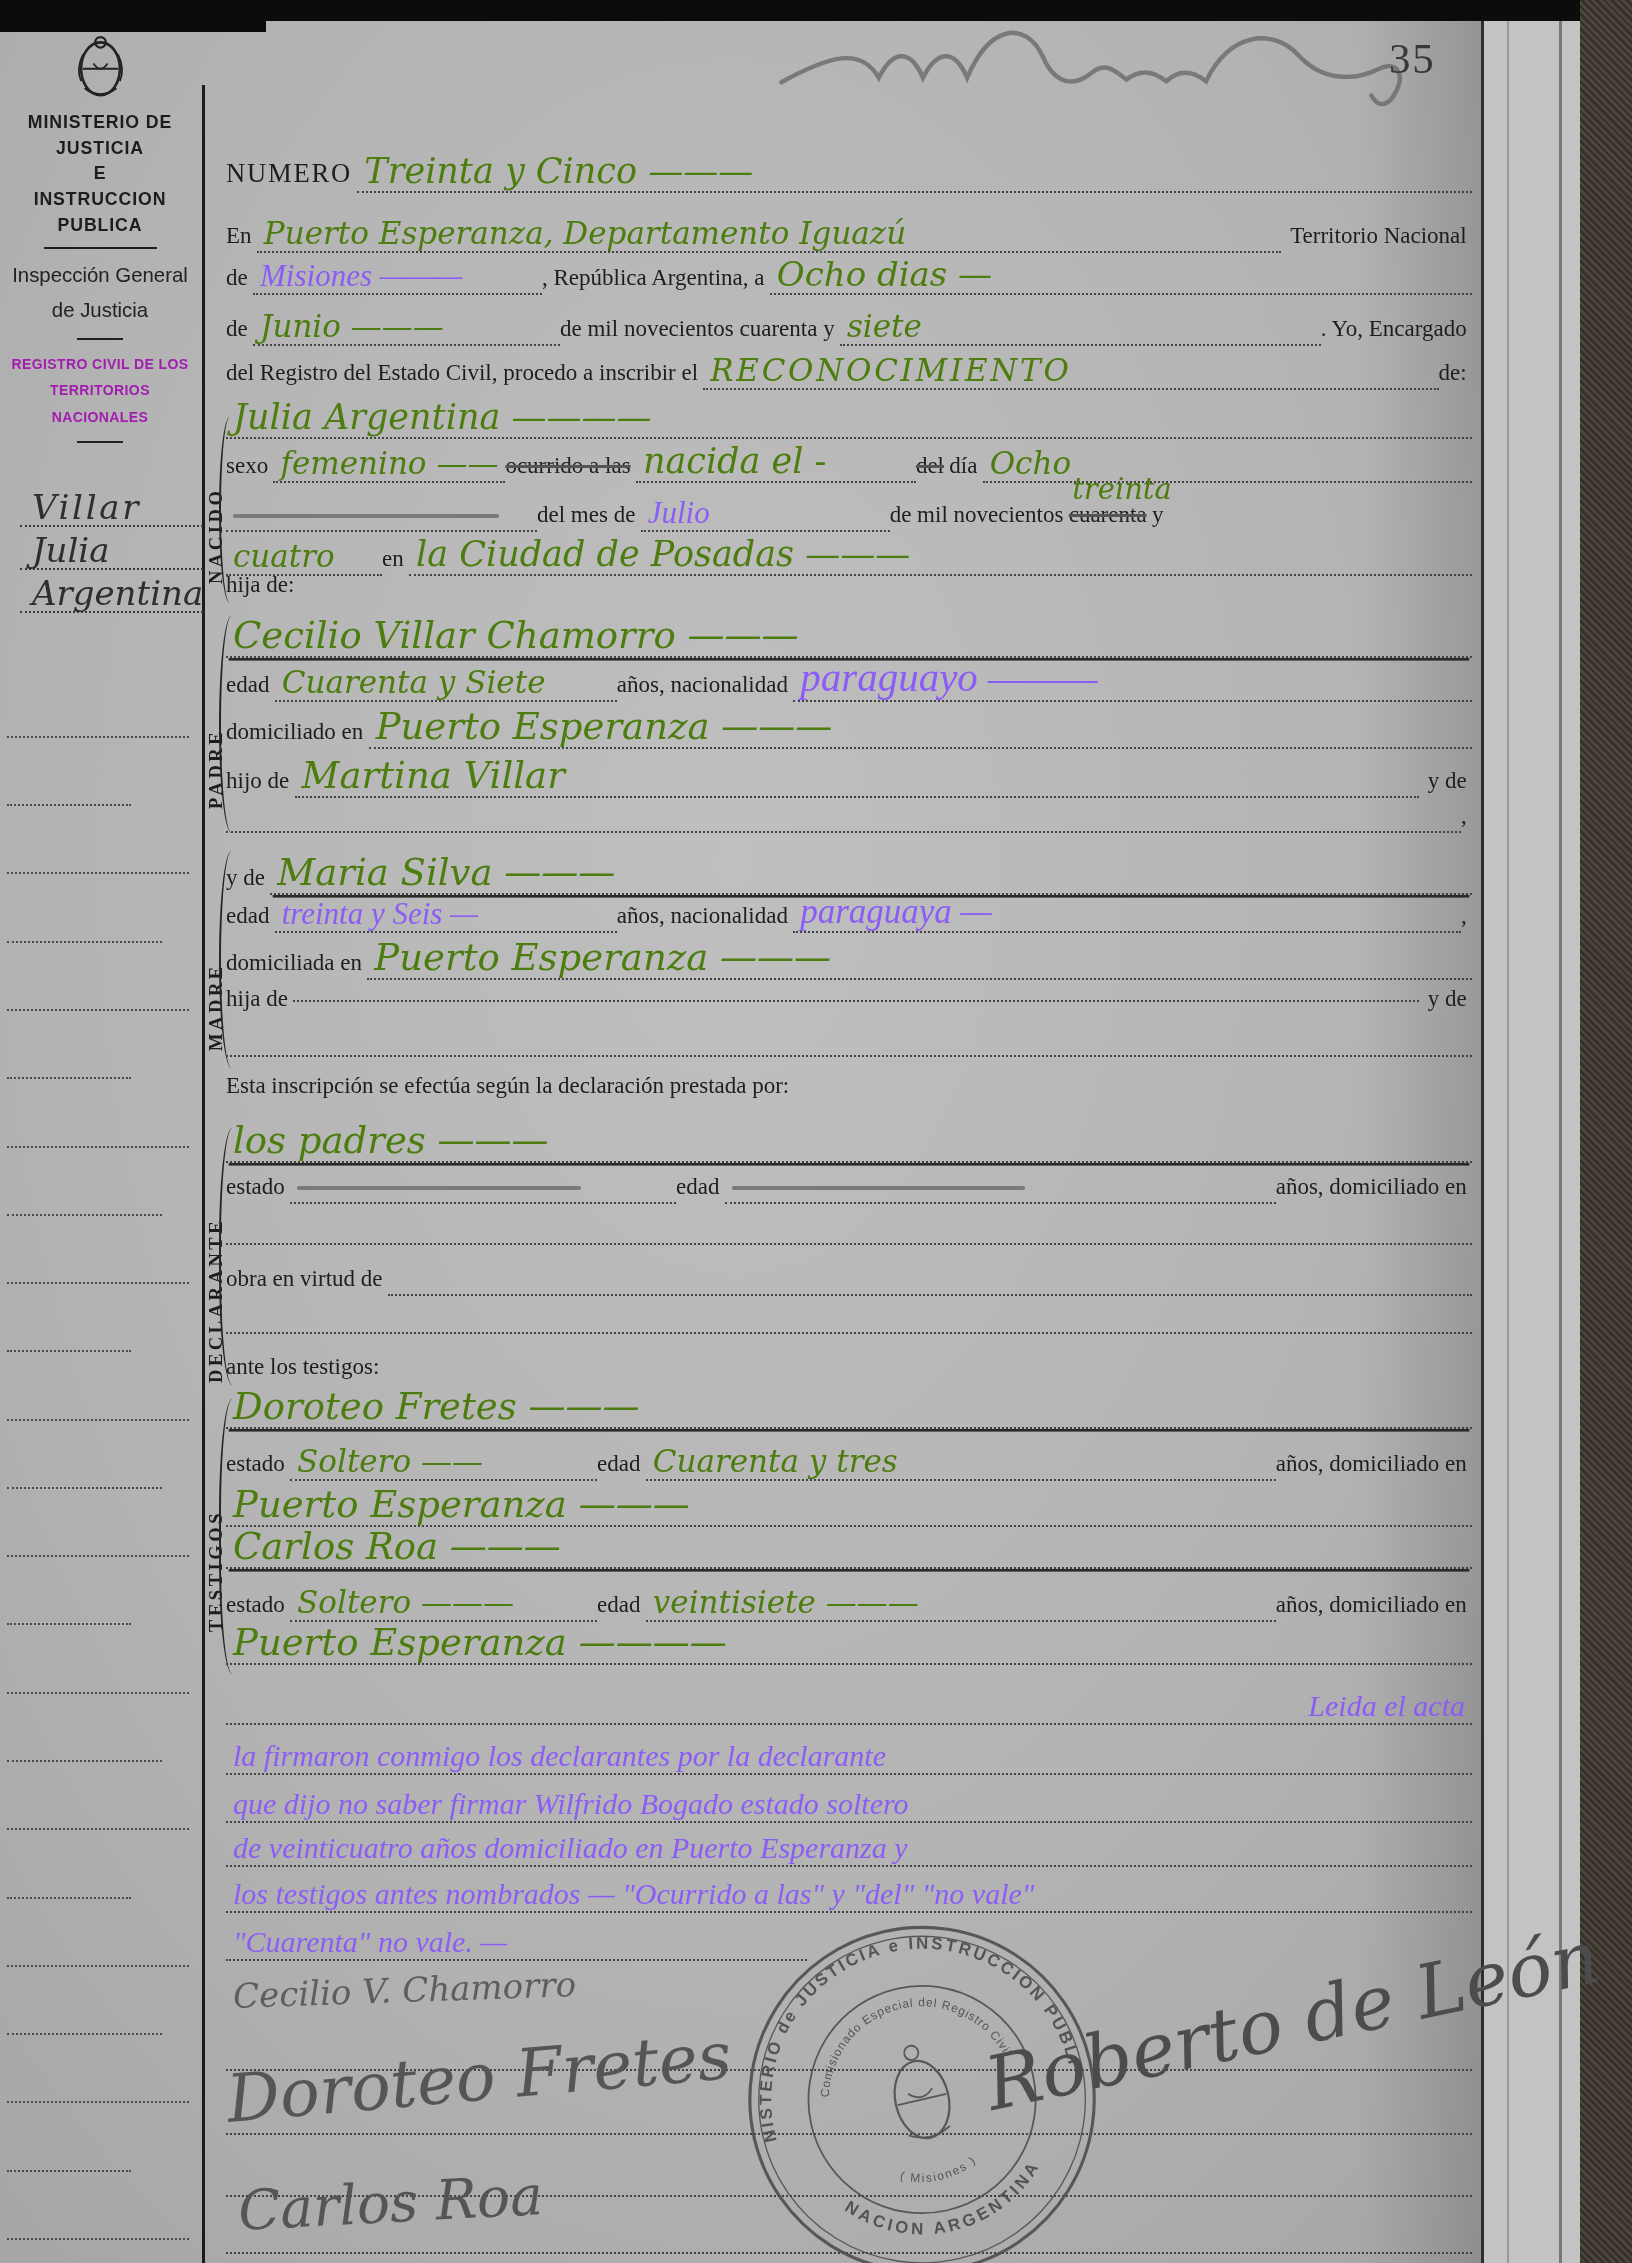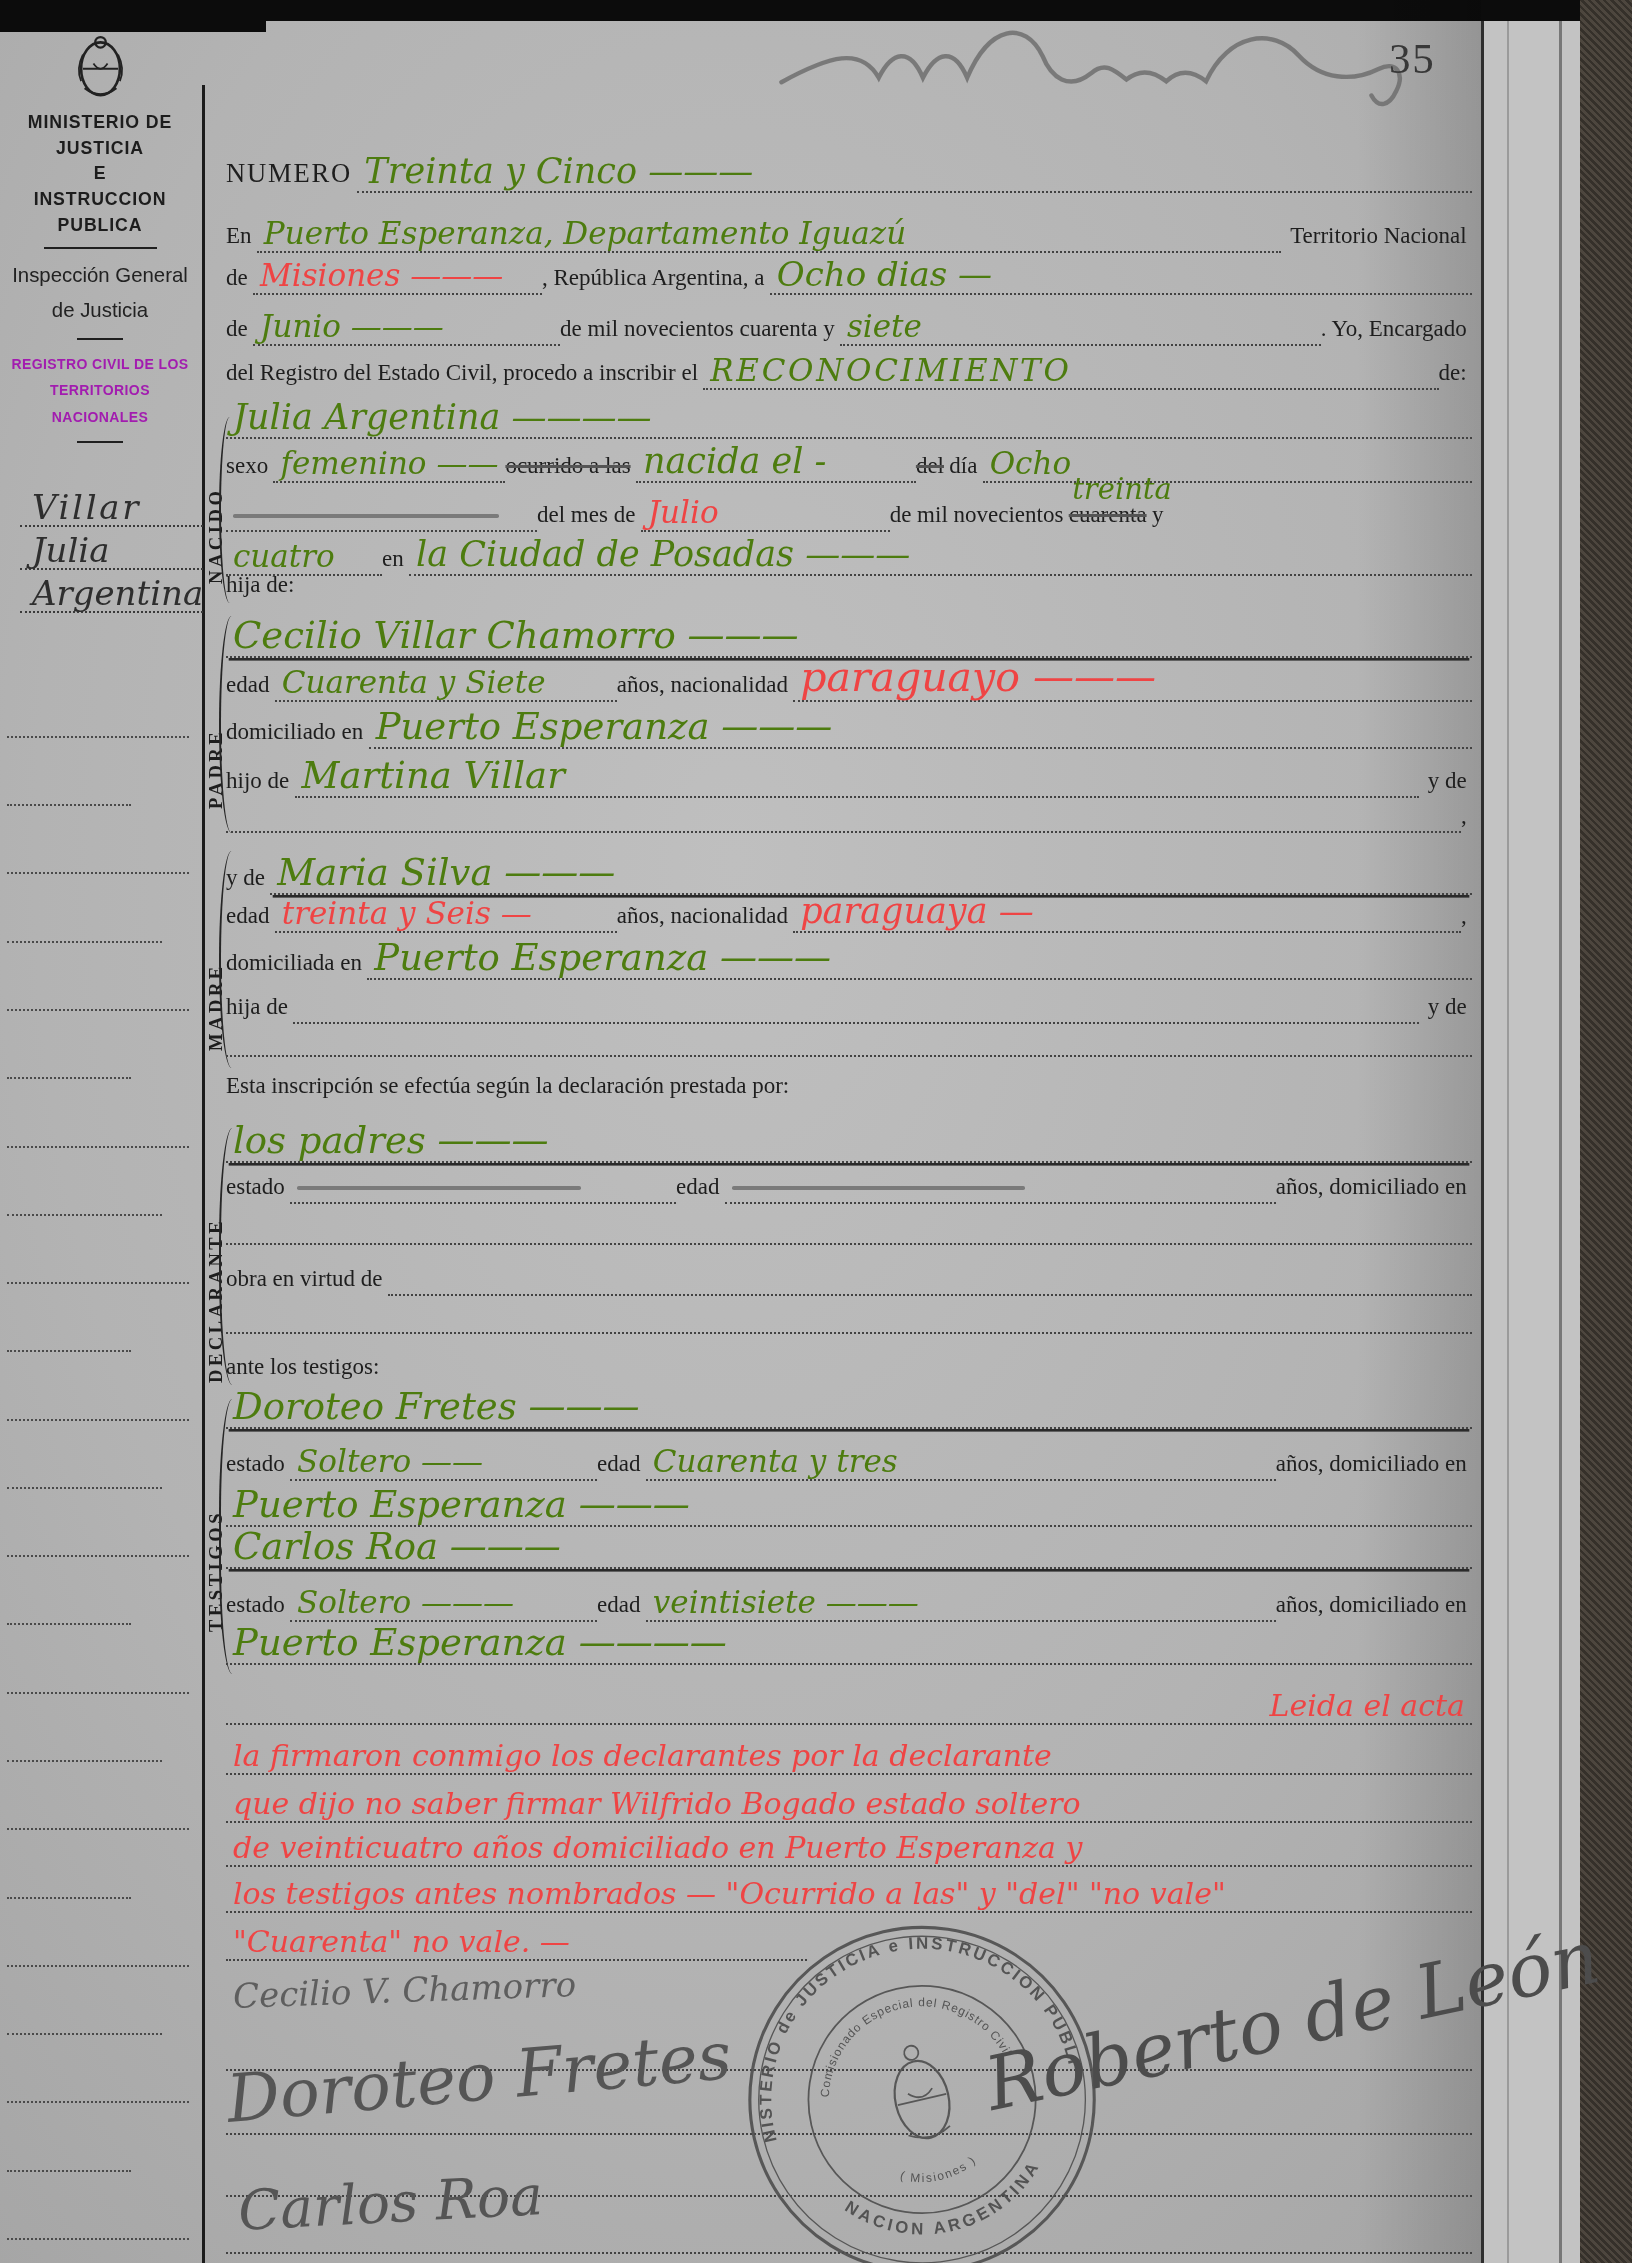--- a/index.html
+++ b/index.html
@@ -40,21 +40,21 @@
   
   .form{position:absolute;left:226px;top:0;width:1246px;height:2264px;}
   .row{position:absolute;left:0;width:100%;height:46px;display:flex;align-items:flex-end;}
   .lbl{font-family:"Liberation Serif",serif;font-size:23px;color:#1e1e1e;
     padding:0 5.3px 4.4px 0;white-space:nowrap;}
   .lbl.right{padding-left:8.9px;}
   .fill{border-bottom:2.7px dotted #424242;padding:0 7px;white-space:nowrap;overflow:visible;}
   .grow{flex:1 1 auto;}
   .hw{font-family:"DejaVu Serif",serif;font-style:italic;font-size:31px;line-height:1;
     color:#4d7c0f;white-space:nowrap;display:inline-block;margin-bottom:1.8px;}
-  .pencil{color:#ef4444;}
+  .pencil{color:#8b5cf6;font-family:Liberation Serif, serif;}
   .struck{text-decoration:line-through;text-decoration-thickness:2.7px;text-decoration-color:#555;}
   .dbl{box-shadow:0 5.3px 0 -2.7px #2a2a2a;}
   .corr{position:relative;padding-bottom:4.4px;}
   .corr .above{position:absolute;top:-26.6px;left:3.5px;font-size:29px;}
   .dash-mark{display:inline-block;height:3.5px;background:#7a7a7a;vertical-align:middle;
     margin-bottom:12.4px;border-radius:1.8px;}
   .vlabel{position:absolute;writing-mode:vertical-rl;transform:rotate(180deg);
     font-family:"Liberation Serif",serif;font-weight:700;font-size:18.6px;letter-spacing:3.5px;
     color:#1d1d1d;left:-21px;}
   .brace{position:absolute;left:-7px;width:13.3px;border-left:2.7px solid #262626;
@@ -256,21 +256,21 @@
     <span class="lbl">edad</span>
     <span class="fill" style="flex:0 0 328px;"><span class="hw pencil">treinta y Seis —</span></span>
     <span class="lbl">años, nacionalidad</span>
     <span class="fill grow"><span class="hw pencil" style="font-size:35px;">paraguaya —</span></span>
     <span class="lbl">,</span>
   </div>
   <div class="row" style="top:934px;">
     <span class="lbl">domiciliada en</span>
     <span class="fill grow"><span class="hw" style="font-size:37px;">Puerto Esperanza ———</span></span>
   </div>
-  <div class="row" style="top:978px;">
+  <div class="row" style="top:978px;align-items:center;">
     <span class="lbl">hija de</span>
     <span class="fill grow"></span>
     <span class="lbl right">y de</span>
   </div>
   <div class="row" style="top:1011px;">
     <span class="fill grow"></span>
   </div>
 
   <div class="row" style="top:1060px;height:43px;">
     <span class="lbl">Esta inscripción se efectúa según la declaración prestada por:</span>

